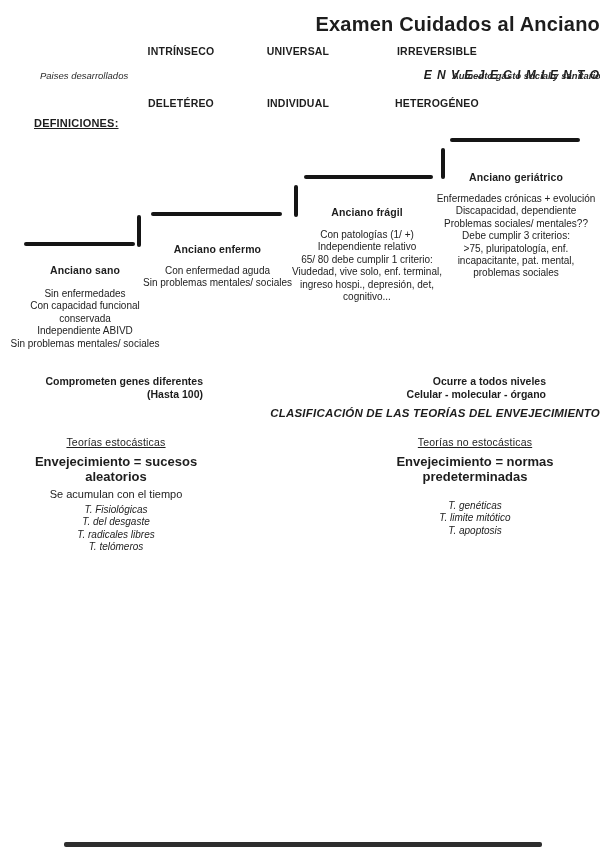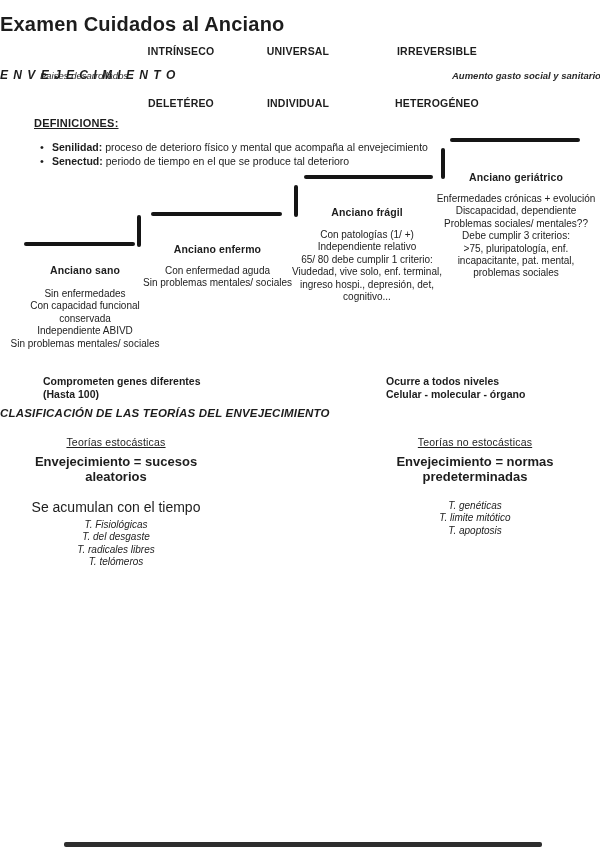--- a/index.html
+++ b/index.html
@@ -1,21 +1,21 @@
 <!DOCTYPE html>
 <html><head>
 <meta charset="utf-8">
 <style>
   html,body{margin:0;padding:0;background:#e8e8e8;}
   .page{
     position:relative;width:600px;height:848px;background:#ffffff;overflow:hidden;
     font-family:"Liberation Sans","DejaVu Sans",sans-serif;color:#1d1d1d;margin:0 auto;
   }
   .abs{position:absolute;}
-  .ctr{text-align:left;}
+  .ctr{text-align:right;}
   .cx{transform:translateX(-50%);white-space:nowrap;}
   .title{top:13px;left:0;width:600px;font-size:20px;font-weight:bold;letter-spacing:.2px;}
   .word{font-size:10.5px;font-weight:bold;letter-spacing:.2px;}
   .row1{top:45px;}
   .row2{top:97px;}
   .c1{left:181px;} .c2{left:298px;text-align:center;} .c3{left:437px;}
   .sidenote{font-size:9.5px;font-style:italic;color:#2a2a2a;white-space:nowrap;}
   .envej{top:68px;left:0;width:600px;font-size:12px;font-weight:bold;font-style:italic;letter-spacing:1px;}
   .defhead{top:117px;left:34px;font-size:11px;font-weight:bold;text-decoration:underline;letter-spacing:.2px;}
   .bullets{top:141px;left:38px;width:440px;font-size:10.5px;line-height:13.5px;}
@@ -32,21 +32,21 @@
   .s4{left:430px;top:171px;width:172px;} .s4 .desc{margin-top:10px;}
   .note{font-size:10.5px;font-weight:bold;line-height:13px;}
   .noteL{left:43px;top:375px;width:160px;}
   .noteR{left:386px;top:375px;width:160px;}
   .classif{top:407px;left:0;width:600px;font-size:11.5px;font-weight:bold;font-style:italic;letter-spacing:.2px;}
   .col{top:436px;text-align:center;}
   .colL{left:16px;width:200px;}
   .colR{left:365px;width:220px;}
   .col .hdr{font-size:10.5px;text-decoration:underline;letter-spacing:.2px;}
   .col .stmt{font-size:13px;font-weight:bold;margin-top:6px;}
-  .col .sub{font-size:14px;margin-top:15px;}
+  .col .sub{font-size:11px;margin-top:4px;}
   .col .items{font-size:10px;font-style:italic;line-height:12.3px;color:#222;}
   .colL .items{margin-top:4px;}
   .colR .items{margin-top:16px;}
   .bottombar{left:64px;top:842px;width:478px;height:5px;background:#2e2e2e;border-radius:2px;}
 </style>
 </head>
 <body>
 
 <div class="page">
 
@@ -59,28 +59,20 @@
   <div class="abs sidenote" style="left:40px;top:70px;">Paises desarrollados</div>
   <div class="abs ctr envej">E N V E J E C I M I E N T O</div>
   <div class="abs sidenote" style="left:452px;top:70px;font-weight:bold;">Aumento gasto social y sanitario</div>
 
   <div class="abs cx word row2 c1">DELETÉREO</div>
   <div class="abs cx word row2 c2">INDIVIDUAL</div>
   <div class="abs cx word row2 c3">HETEROGÉNEO</div>
 
   <div class="abs defhead">DEFINICIONES:</div>
 
-  <div class="abs bullets">
-    <div class="bullet-row">
-      <span class="term">Senilidad:</span><span>proceso de deterioro físico y mental que acompaña al envejecimiento</span>
-    </div>
-    <div class="bullet-row">
-      <span class="term">Senectud:</span><span>periodo de tiempo en el que se produce tal deterioro</span>
-    </div>
-  </div>
 
   <div class="abs bar" style="left:24px;top:242px;width:111px;height:4px;"></div>
   <div class="abs bar" style="left:137px;top:215px;width:4px;height:32px;"></div>
   <div class="abs bar" style="left:151px;top:212px;width:131px;height:4px;"></div>
   <div class="abs bar" style="left:294px;top:185px;width:4px;height:32px;"></div>
   <div class="abs bar" style="left:304px;top:175px;width:129px;height:4px;"></div>
   <div class="abs bar" style="left:441px;top:148px;width:4px;height:31px;"></div>
   <div class="abs bar" style="left:450px;top:138px;width:130px;height:4px;"></div>
 
   <div class="abs step s1">

